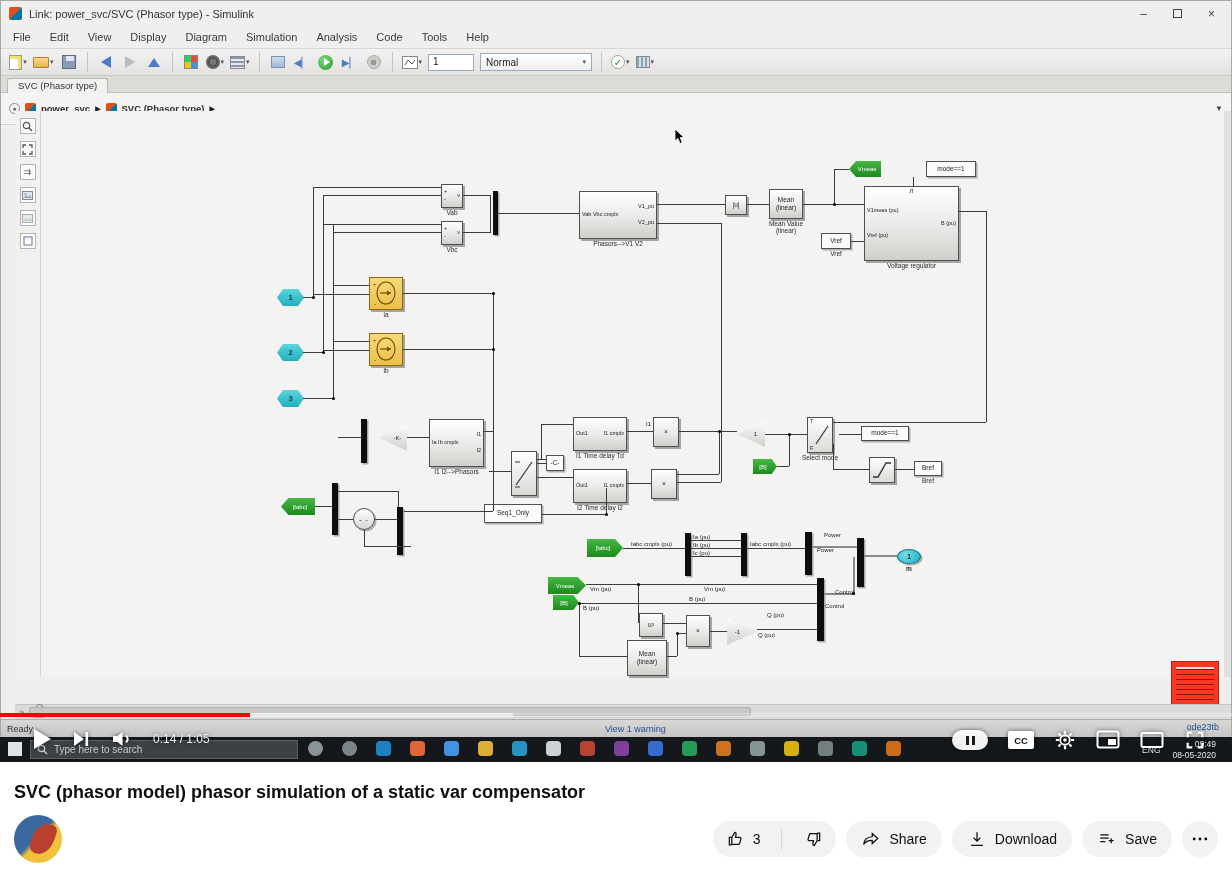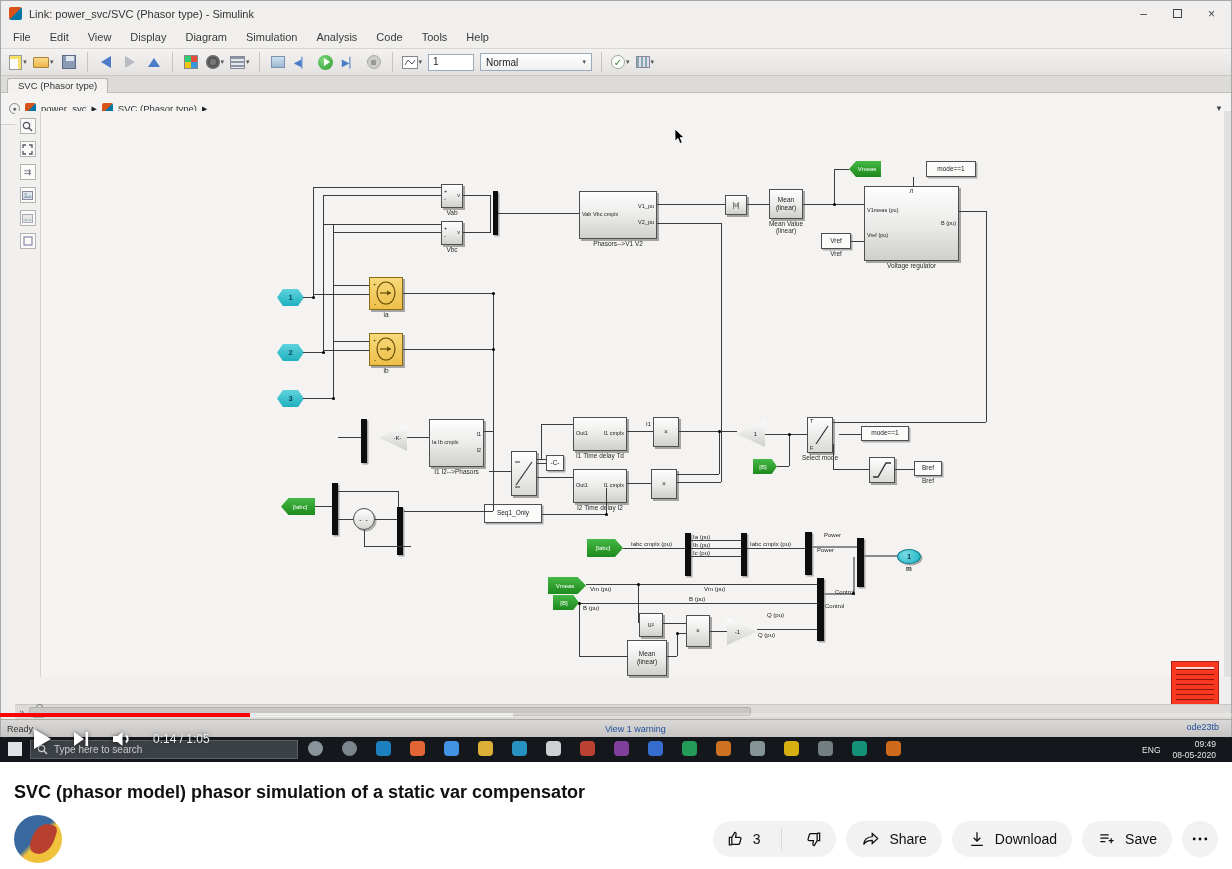--- a/index.html
+++ b/index.html
@@ -41,21 +41,21 @@
   .ic-step { font-size:10px; color:#4a7cc8; }
   .ic-scope { width:16px; height:13px; background:#fff; border:1px solid #888; display:flex; align-items:center; justify-content:center; }
   .sim-time { width:46px; height:17px; border:1px solid #98aabb; background:#fff; font-size:10px; color:#222; padding:1px 4px; }
   .sim-mode { width:112px; height:18px; border:1px solid #98aabb; background:linear-gradient(180deg,#fff,#efefef); font-size:10px; color:#222; display:flex; align-items:center; padding:0 5px; }
   .sim-mode .dd { margin-left:auto; }
   .ic-check { width:14px; height:14px; border-radius:50%; border:1px solid #9a9; color:#2a8a2a; font-size:10px; display:flex; align-items:center; justify-content:center; background:#fff; }
   .ic-build { width:14px; height:12px; background:repeating-linear-gradient(90deg,#8aa 0 2px,#dde 2px 4px); border:1px solid #889; }
 
   .tabbar { position:absolute; top:75px; left:0; right:0; height:17px; background:#dddbd8; border-bottom:1px solid #c2c0be; }
   .tab { position:absolute; left:6px; top:2px; height:15px; background:#f2f1ef; border:1px solid #b8b6b4; border-bottom:none; border-radius:3px 3px 0 0; font-size:9.5px; color:#333; padding:1px 10px; }
-  .breadcrumb { position:absolute; top:92px; left:0; right:0; height:32px; background:#f4f3f1; border-bottom:1px solid #d2d0ce; display:flex; align-items:center; gap:5px; padding:0 8px; font-size:9.5px; color:#333; }
+  .breadcrumb { position:absolute; top:92px; left:0; right:0; height:32px; background:#f4f3f1; border-bottom:1px solid #d2d0ce; display:flex; align-items:center; gap:5px; padding:0 8px; font-size:9.5px; color:#333;font-weight:bold; }
   .bc-home { width:11px; height:11px; border-radius:50%; border:1px solid #888; display:flex; align-items:center; justify-content:center; font-size:7px; color:#666; }
   .bc-badge { width:11px; height:11px; background:linear-gradient(135deg,#d95319 0 48%,#0076a8 52% 100%); border-radius:2px; }
   .bc-sep { font-size:7px; color:#222; }
   .bc-dd { margin-left:auto; font-size:8px; color:#444; }
 
   .palette { position:absolute; left:14px; top:110px; width:26px; bottom:59px; background:#f1f0ee; border-right:1px solid #d5d3d1; }
   .pal-ic { width:16px; height:16px; margin:7px auto; border:1px solid #b5b3b1; background:#fafaf8; display:flex; align-items:center; justify-content:center; color:#667; font-size:9px; }
   .canvas-bg { position:absolute; left:40px; top:110px; right:7px; bottom:59px; background:#f4f3f1; }
   .vscroll { position:absolute; right:0; top:110px; width:7px; bottom:59px; background:#e2e0de; }
 
@@ -622,20 +622,42 @@
         <path d="M3 3v14l10-7z" fill="#fff"></path>
         <rect x="14.5" y="3" width="2.6" height="14" fill="#fff"></rect>
       </svg>
     <svg width="22" height="20" viewBox="0 0 22 20">
         <path d="M2 7v6h4.5l5 4V3l-5 4z" fill="#fff"></path>
         <path d="M15 6.5a4.5 4.5 0 0 1 0 7" fill="none" stroke="#fff" stroke-width="2"></path>
       </svg>
     <span class="yt-time">0:14 / 1:05</span>
   </div>
 
+  <div class="yt-right">
+    <span class="ap-pill">
+        <i></i>
+        <i></i>
+      </span>
+    <span class="cc-box">CC</span>
+    <svg width="22" height="22" viewBox="0 0 24 24">
+        <circle cx="12" cy="12" r="5.2" fill="none" stroke="#fff" stroke-width="2"></circle>
+        <path d="M12 2v3.4M12 18.6V22M2 12h3.4M18.6 12H22M4.9 4.9l2.4 2.4M16.7 16.7l2.4 2.4M19.1 4.9l-2.4 2.4M7.3 16.7l-2.4 2.4" stroke="#fff" stroke-width="2.4"></path>
+        <circle cx="12" cy="12" r="2" fill="#fff"></circle>
+      </svg>
+    <svg width="24" height="20" viewBox="0 0 24 20">
+        <rect x="1.5" y="1.5" width="21" height="16" rx="2" fill="none" stroke="#fff" stroke-width="2"></rect>
+        <rect x="12" y="9" width="8" height="6" fill="#fff"></rect>
+      </svg>
+    <svg width="24" height="20" viewBox="0 0 24 20">
+        <rect x="1.5" y="3" width="21" height="14" rx="1.5" fill="none" stroke="#fff" stroke-width="2"></rect>
+      </svg>
+    <svg width="22" height="22" viewBox="0 0 24 24">
+        <path d="M4 9V4h5M20 9V4h-5M4 15v5h5M20 15v5h-5" fill="none" stroke="#fff" stroke-width="2.4"></path>
+      </svg>
+  </div>
 </div>
 
 <div class="info">
   <div class="v-title">SVC (phasor model) phasor simulation of a static var compensator</div>
   <div class="ch-row">
     <span class="avatar"></span>
     <span class="actions">
       <span class="pill like-pill">
         <span class="like-half">
           <svg class="oi" width="20" height="20" viewBox="0 0 24 24">

